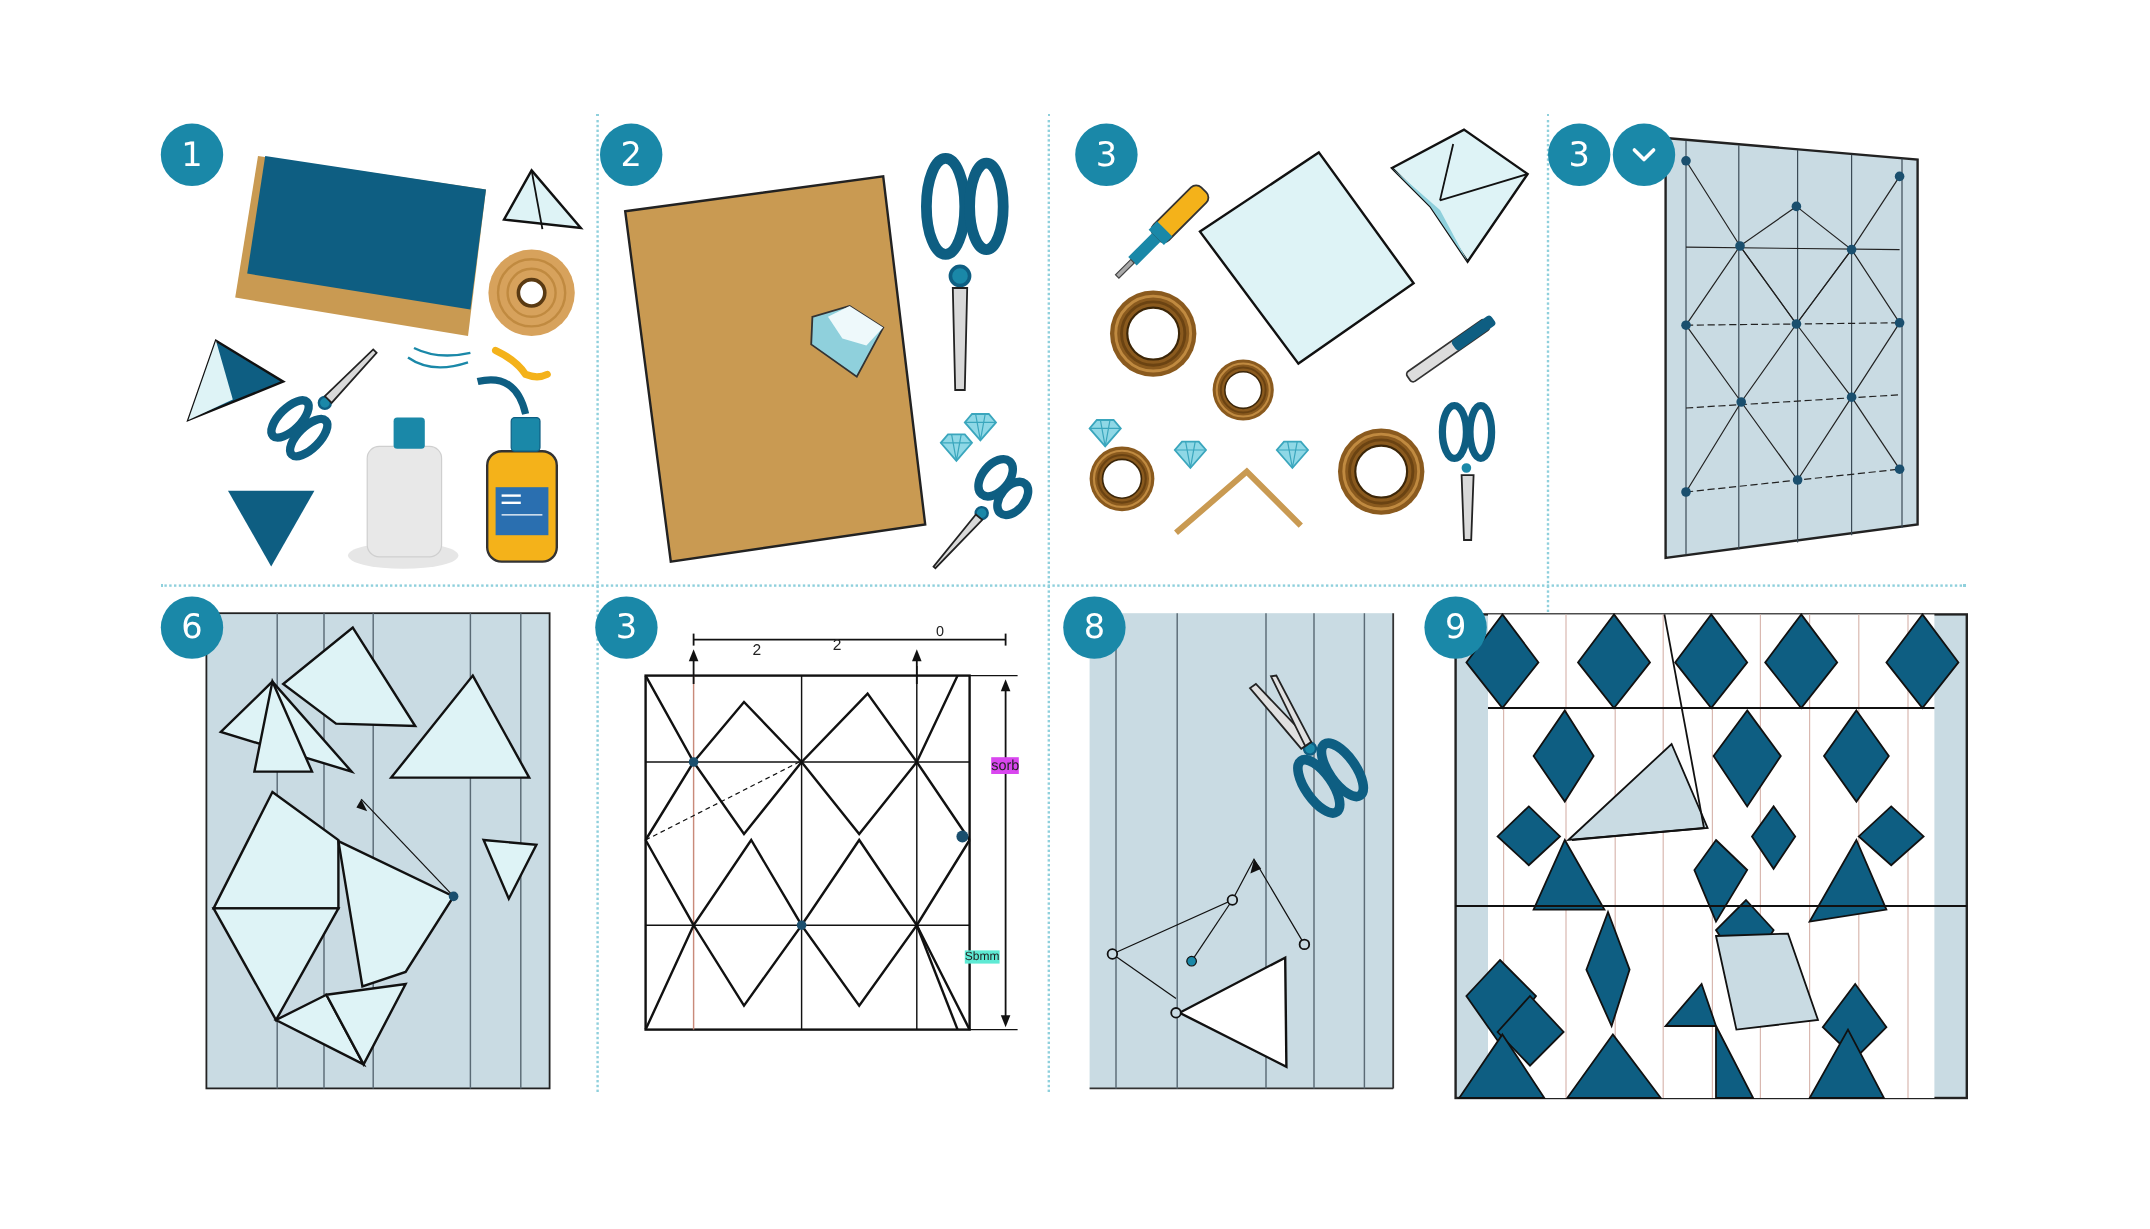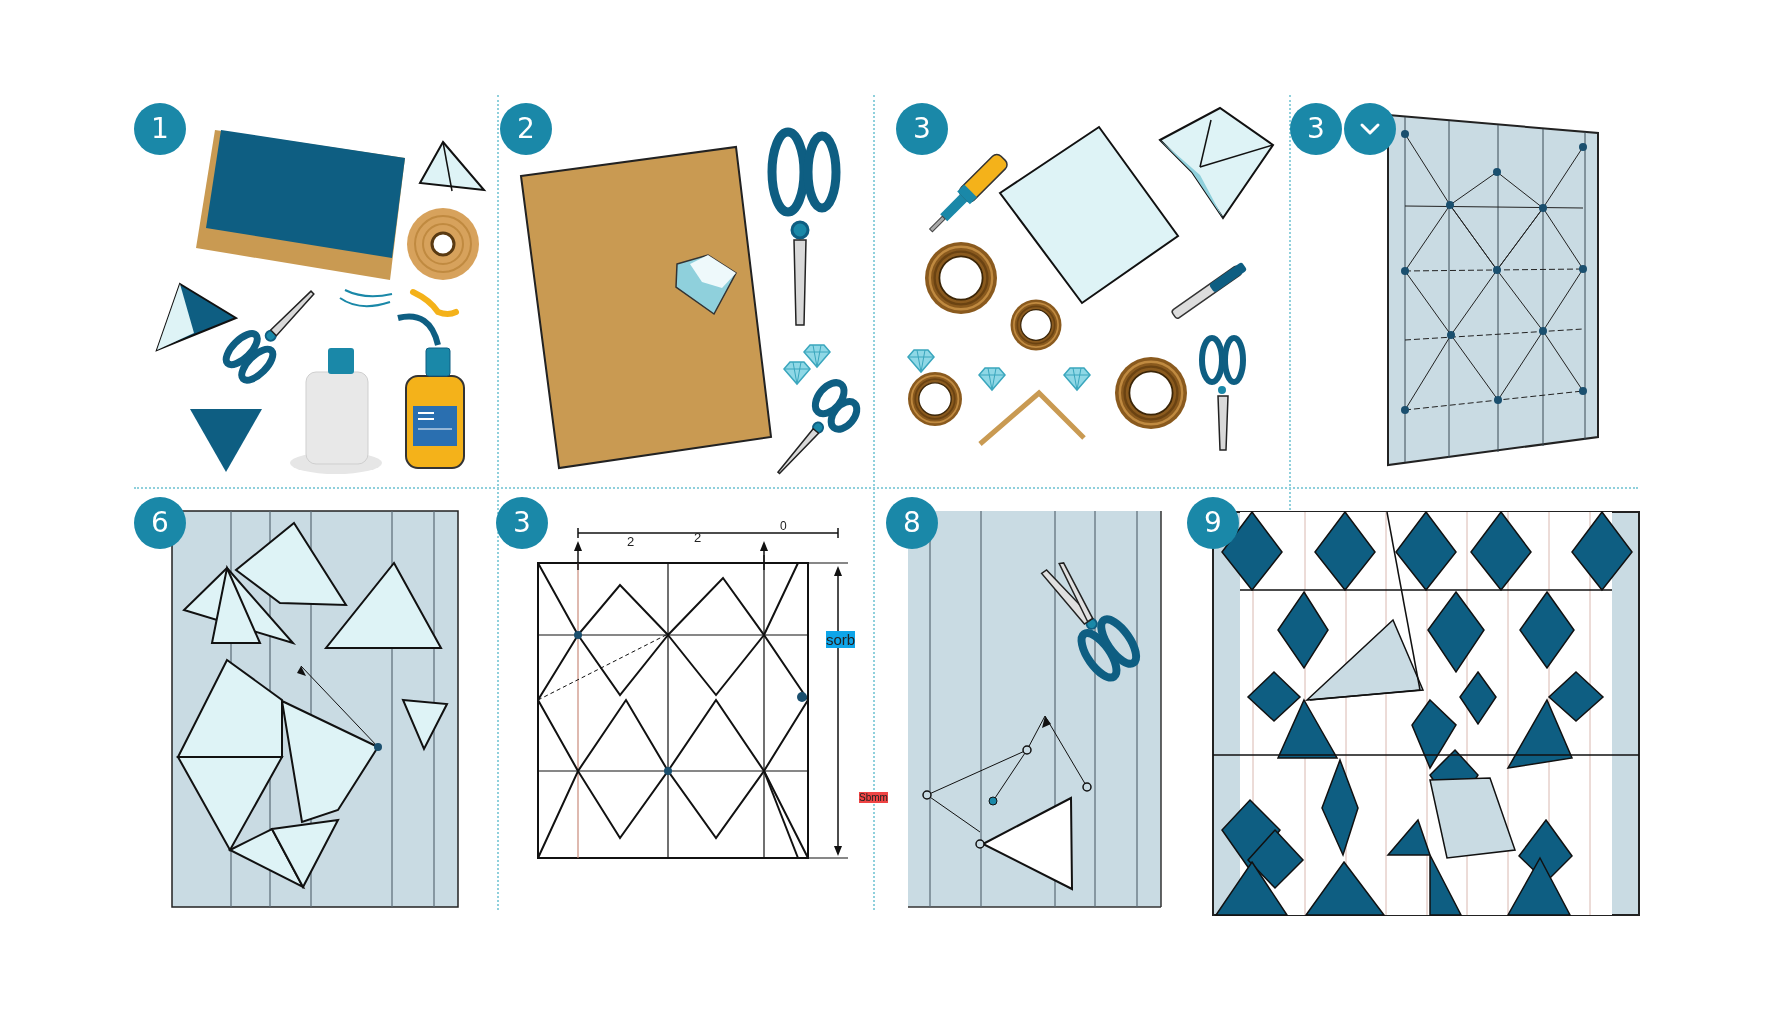--- a/index.html
+++ b/index.html
@@ -310,22 +310,22 @@
       <line x1="1240" y1="590" x2="1612" y2="590"></line>
       <line x1="1387" y1="512" x2="1420" y2="690"></line>
       <line x1="1310" y1="700" x2="1420" y2="690"></line>
     </g>
   </g>
 </svg>
 
 <span class="dim-label" style="left:627px;top:534px;font-size:13px">2</span>
 <span class="dim-label" style="left:694px;top:530px;font-size:13px">2</span>
 <span class="dim-label" style="left:780px;top:519px;font-size:12px">0</span>
-<span class="dim-label" style="left:826px;top:631px;font-size:15px;background:#0ea5e9">sorb</span>
-<span class="dim-label" style="left:859px;top:792px;font-size:10px;background:#ef4444">Sbmm</span>
+<span class="dim-label" style="left:826px;top:631px;font-size:12px;background:#d946ef">sorb</span>
+<span class="dim-label" style="left:804px;top:792px;font-size:10px;background:#5eead4">Sbmm</span>
 
 <div class="badge" style="left:134px;top:103px">1</div>
 <div class="badge" style="left:500px;top:103px">2</div>
 <div class="badge" style="left:896px;top:103px">3</div>
 <div class="badge" style="left:1290px;top:103px">3</div>
 <div class="badge chev" style="left:1344px;top:103px">
   <svg width="52" height="52" viewBox="0 0 52 52">
     <polyline points="18,22 26,30 34,22" fill="none" stroke="#fff" stroke-width="3" stroke-linecap="round" stroke-linejoin="round"></polyline>
   </svg>
 </div>

